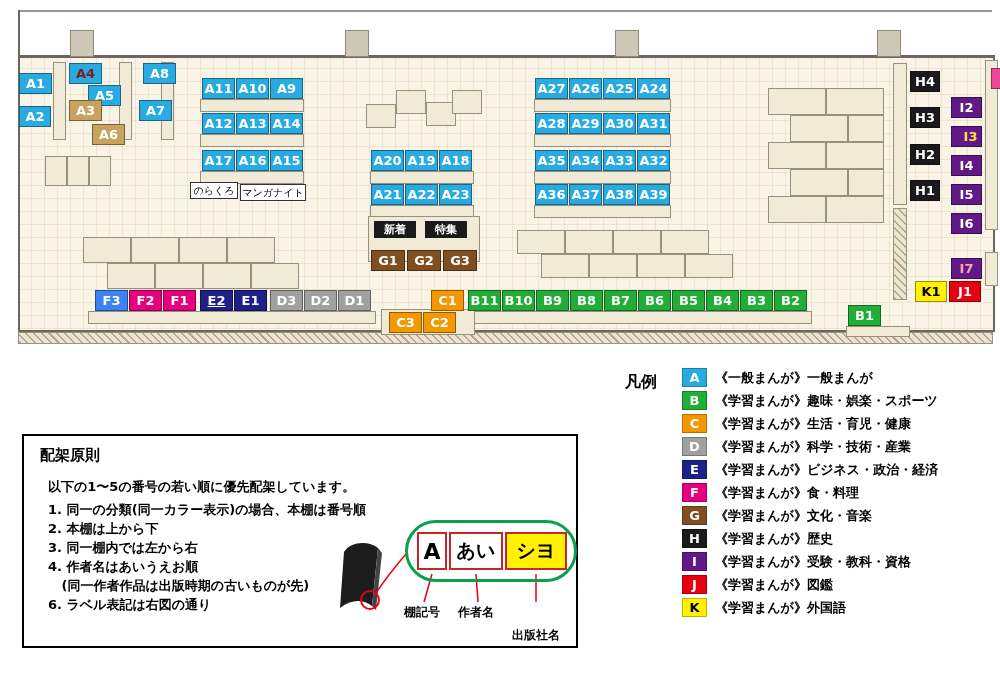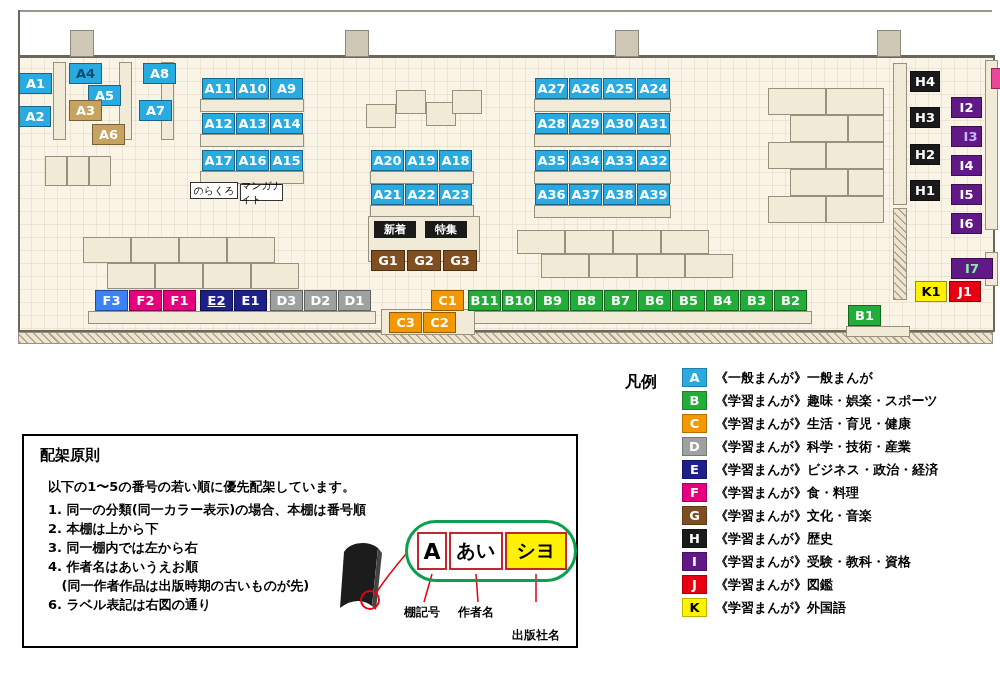--- a/index.html
+++ b/index.html
@@ -128,21 +128,21 @@
         <div class="shelf" style="left: 985px; top: 60px; width: 13px; height: 170px;"></div>
         <div class="shelf" style="left: 985px; top: 252px; width: 13px; height: 34px;"></div>
         <div class="shelf" style="left: 88px; top: 311px; width: 288px; height: 13px;"></div>
         <div class="shelf" style="left: 460px; top: 311px; width: 352px; height: 13px;"></div>
         <div class="shelf" style="left: 381px; top: 309px; width: 94px; height: 26px;"></div>
         <div class="shelf" style="left: 846px; top: 326px; width: 64px; height: 11px;"></div>
       </div>
     <div id="labels">
         <div class="shelf-label" style="left: 19px; top: 73px; width: 33px; background: rgb(41, 171, 226); color: rgb(255, 255, 255);">A1</div>
         <div class="shelf-label" style="left: 19px; top: 106px; width: 32px; background: rgb(41, 171, 226); color: rgb(255, 255, 255);">A2</div>
-        <div class="shelf-label" style="left: 69px; top: 63px; width: 33px; background: rgb(41, 171, 226); color: #0c4a6e;">A4</div>
+        <div class="shelf-label" style="left: 69px; top: 63px; width: 33px; background: rgb(41, 171, 226); color: #7f1d1d;">A4</div>
         <div class="shelf-label" style="left: 88px; top: 85px; width: 33px; background: rgb(41, 171, 226); color: rgb(255, 255, 255);">A5</div>
         <div class="shelf-label" style="left: 69px; top: 100px; width: 33px; background: rgb(200, 162, 95); color: rgb(255, 255, 255);">A3</div>
         <div class="shelf-label" style="left: 92px; top: 124px; width: 33px; background: rgb(200, 162, 95); color: rgb(255, 255, 255);">A6</div>
         <div class="shelf-label" style="left: 143px; top: 63px; width: 33px; background: rgb(41, 171, 226); color: rgb(255, 255, 255);">A8</div>
         <div class="shelf-label" style="left: 139px; top: 100px; width: 33px; background: rgb(41, 171, 226); color: rgb(255, 255, 255);">A7</div>
         <div class="shelf-label" style="left: 202px; top: 78px; width: 33px; background: rgb(41, 171, 226); color: rgb(255, 255, 255);">A11</div>
         <div class="shelf-label" style="left: 236px; top: 78px; width: 33px; background: rgb(41, 171, 226); color: rgb(255, 255, 255);">A10</div>
         <div class="shelf-label" style="left: 270px; top: 78px; width: 33px; background: rgb(41, 171, 226); color: rgb(255, 255, 255);">A9</div>
         <div class="shelf-label" style="left: 202px; top: 113px; width: 33px; background: rgb(41, 171, 226); color: rgb(255, 255, 255);">A12</div>
         <div class="shelf-label" style="left: 236px; top: 113px; width: 33px; background: rgb(41, 171, 226); color: rgb(255, 255, 255);">A13</div>
@@ -174,25 +174,25 @@
         <div class="shelf-label" style="left: 637px; top: 184px; width: 33px; background: rgb(41, 171, 226); color: rgb(255, 255, 255);">A39</div>
         <div class="shelf-label" style="left: 371px; top: 250px; width: 34px; background: rgb(127, 79, 33); color: rgb(255, 255, 255);">G1</div>
         <div class="shelf-label" style="left: 407px; top: 250px; width: 34px; background: rgb(127, 79, 33); color: rgb(255, 255, 255);">G2</div>
         <div class="shelf-label" style="left: 443px; top: 250px; width: 34px; background: rgb(127, 79, 33); color: rgb(255, 255, 255);">G3</div>
         <div class="shelf-label" style="left: 910px; top: 71px; width: 30px; background: rgb(26, 26, 26); color: rgb(255, 255, 255);">H4</div>
         <div class="shelf-label" style="left: 910px; top: 107px; width: 30px; background: rgb(26, 26, 26); color: rgb(255, 255, 255);">H3</div>
         <div class="shelf-label" style="left: 910px; top: 144px; width: 30px; background: rgb(26, 26, 26); color: rgb(255, 255, 255);">H2</div>
         <div class="shelf-label" style="left: 910px; top: 180px; width: 30px; background: rgb(26, 26, 26); color: rgb(255, 255, 255);">H1</div>
         <div class="shelf-label" style="left: 951px; top: 68px; width: 31px; background: #ec4899; color: rgb(255, 255, 255); margin-left: 40px;">I1</div>
         <div class="shelf-label" style="left: 951px; top: 97px; width: 31px; background: rgb(96, 25, 134); color: rgb(255, 255, 255);">I2</div>
-        <div class="shelf-label" style="left: 951px; top: 126px; width: 31px; background: rgb(96, 25, 134); color: #c4b5fd; padding-left: 8px;">I3</div>
+        <div class="shelf-label" style="left: 951px; top: 126px; width: 31px; background: rgb(96, 25, 134); color: #fde047; padding-left: 8px;">I3</div>
         <div class="shelf-label" style="left: 951px; top: 155px; width: 31px; background: rgb(96, 25, 134); color: rgb(255, 255, 255);">I4</div>
         <div class="shelf-label" style="left: 951px; top: 184px; width: 31px; background: rgb(96, 25, 134); color: rgb(255, 255, 255);">I5</div>
         <div class="shelf-label" style="left: 951px; top: 213px; width: 31px; background: rgb(96, 25, 134); color: rgb(255, 255, 255);">I6</div>
-        <div class="shelf-label" style="left: 951px; top: 258px; width: 42px; background: rgb(96, 25, 134); color: #86efac;">I7</div>
+        <div class="shelf-label" style="left: 951px; top: 258px; width: 31px; background: rgb(96, 25, 134); color: #fca5a5;">I7</div>
         <div class="shelf-label" style="left: 915px; top: 281px; width: 32px; background: rgb(255, 241, 0); color: rgb(0, 0, 0);">K1</div>
         <div class="shelf-label" style="left: 949px; top: 281px; width: 32px; background: rgb(230, 0, 18); color: rgb(255, 255, 255);">J1</div>
         <div class="shelf-label" style="left: 95px; top: 290px; width: 33px; background: #3b82f6; color: rgb(255, 255, 255);">F3</div>
         <div class="shelf-label" style="left: 129px; top: 290px; width: 33px; background: rgb(228, 0, 127); color: rgb(255, 255, 255);">F2</div>
         <div class="shelf-label" style="left: 163px; top: 290px; width: 33px; background: rgb(228, 0, 127); color: rgb(255, 255, 255);">F1</div>
         <div class="shelf-label" style="left: 200px; top: 290px; width: 33px; background: rgb(29, 32, 136); color: rgb(255, 255, 255); text-decoration: underline;">E2</div>
         <div class="shelf-label" style="left: 234px; top: 290px; width: 33px; background: rgb(29, 32, 136); color: rgb(255, 255, 255);">E1</div>
         <div class="shelf-label" style="left: 270px; top: 290px; width: 33px; background: rgb(159, 160, 160); color: rgb(255, 255, 255);">D3</div>
         <div class="shelf-label" style="left: 304px; top: 290px; width: 33px; background: rgb(159, 160, 160); color: rgb(255, 255, 255);">D2</div>
         <div class="shelf-label" style="left: 338px; top: 290px; width: 33px; background: rgb(159, 160, 160); color: rgb(255, 255, 255);">D1</div>
@@ -206,21 +206,21 @@
         <div class="shelf-label" style="left: 672px; top: 290px; width: 33px; background: rgb(34, 172, 56); color: rgb(255, 255, 255);">B5</div>
         <div class="shelf-label" style="left: 706px; top: 290px; width: 33px; background: rgb(34, 172, 56); color: rgb(255, 255, 255);">B4</div>
         <div class="shelf-label" style="left: 740px; top: 290px; width: 33px; background: rgb(34, 172, 56); color: rgb(255, 255, 255);">B3</div>
         <div class="shelf-label" style="left: 774px; top: 290px; width: 33px; background: rgb(34, 172, 56); color: rgb(255, 255, 255);">B2</div>
         <div class="shelf-label" style="left: 389px; top: 312px; width: 33px; background: rgb(243, 152, 0); color: rgb(255, 255, 255);">C3</div>
         <div class="shelf-label" style="left: 423px; top: 312px; width: 33px; background: rgb(243, 152, 0); color: rgb(255, 255, 255);">C2</div>
         <div class="shelf-label" style="left: 848px; top: 305px; width: 33px; background: rgb(34, 172, 56); color: rgb(255, 255, 255);">B1</div>
       </div>
     <div id="signs">
         <div class="sign white" style="left: 190px; top: 182px; width: 48px;">のらくろ</div>
-        <div class="sign white" style="left: 240px; top: 184px; width: 43px;">マンガナイト</div>
+        <div class="sign white" style="left: 240px; top: 184px; width: 66px;">マンガナイト</div>
         <div class="sign black" style="left: 374px; top: 221px; width: 42px;">新着</div>
         <div class="sign black" style="left: 425px; top: 221px; width: 42px;">特集</div>
       </div>
   </div>
 
   <div id="legend">
     <div class="legend-title">凡例</div>
     <div id="legend-items">
         <div class="legend-row">
           <span class="legend-key" style="background: rgb(41, 171, 226); color: rgb(255, 255, 255);">A</span>

